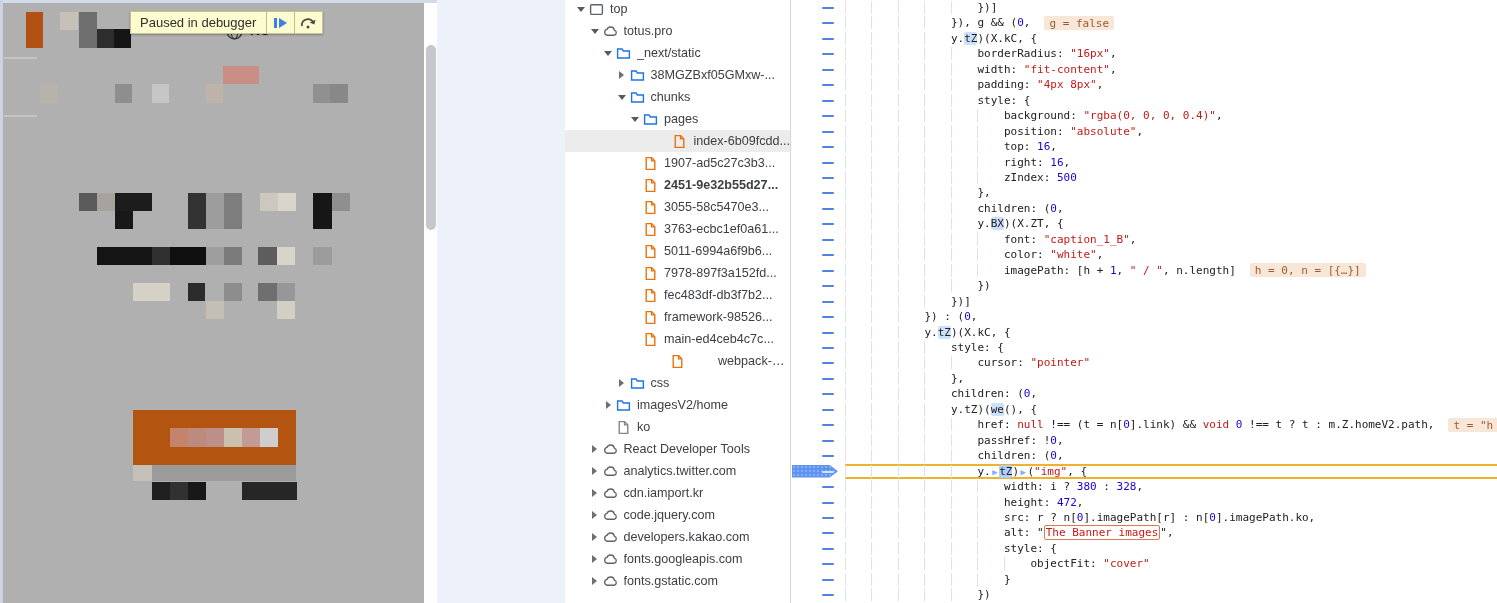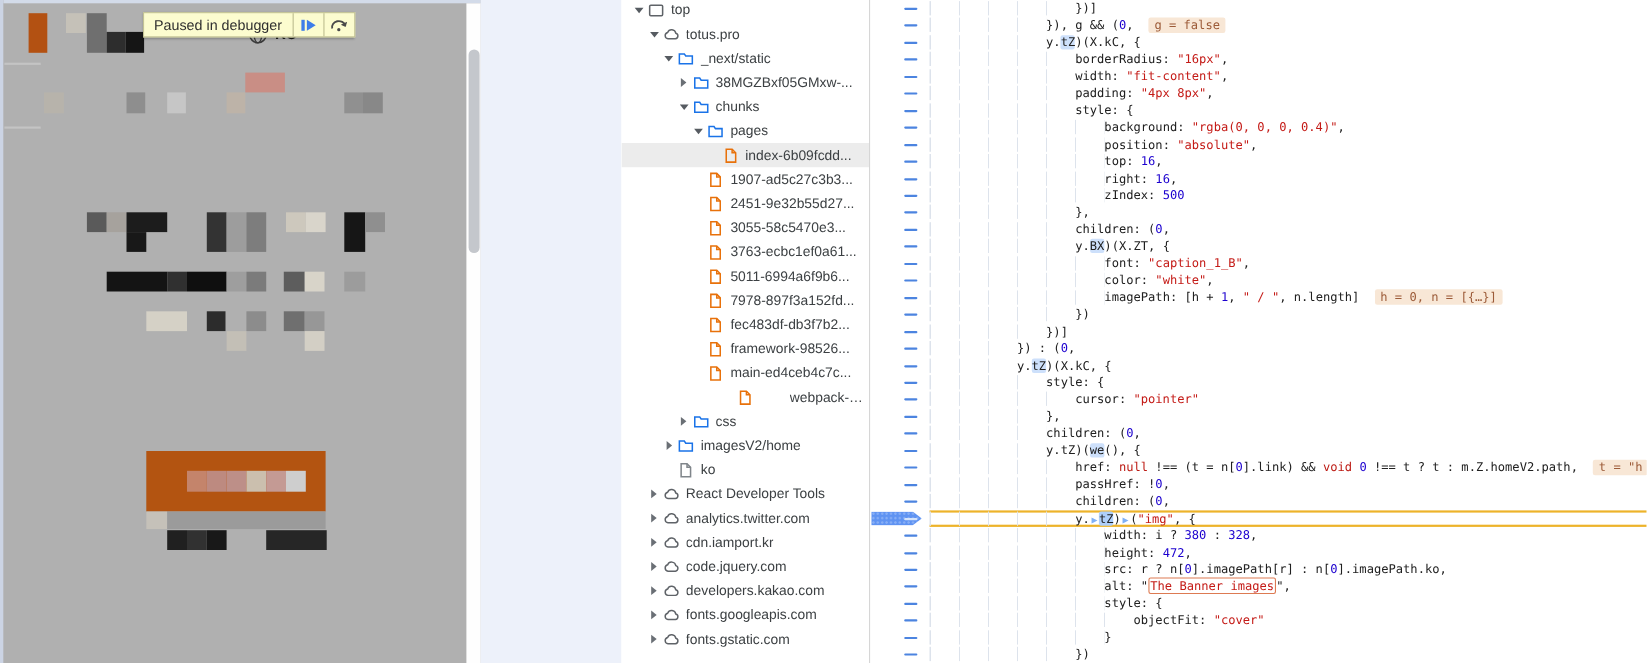--- a/index.html
+++ b/index.html
@@ -220,41 +220,41 @@
           <span class="chev">
             <span class="c-open"></span>
           </span>
           <span class="ticon">
             <svg width="15" height="15" viewBox="0 0 14 14">
               <path d="M1.5 2.8h4.2l1.2 1.8h5.6v6.6H1.5Z" fill="none" stroke="#1a73e8" stroke-width="1.3"></path>
             </svg>
           </span>
           <span class="tlabel">pages</span>
         </div>
-        <div class="trow sel" style="padding-left: 77.5px;">
+        <div class="trow sel" style="padding-left: 77.5px; justify-content: flex-end;">
           <span class="chev"></span>
           <span class="ticon">
             <svg width="15" height="15" viewBox="0 0 14 14">
               <path d="M3 1.5h5l3 3v8H3Z" fill="none" stroke="#e8710a" stroke-width="1.3"></path>
               <path d="M8 1.5v3h3" fill="none" stroke="#e8710a" stroke-width="1.3"></path>
             </svg>
           </span>
           <span class="tlabel">index-6b09fcdd...</span>
         </div>
         <div class="trow" style="padding-left: 64px;">
           <span class="chev"></span>
           <span class="ticon">
             <svg width="15" height="15" viewBox="0 0 14 14">
               <path d="M3 1.5h5l3 3v8H3Z" fill="none" stroke="#e8710a" stroke-width="1.3"></path>
               <path d="M8 1.5v3h3" fill="none" stroke="#e8710a" stroke-width="1.3"></path>
             </svg>
           </span>
           <span class="tlabel">1907-ad5c27c3b3...</span>
         </div>
-        <div class="trow" style="padding-left: 64px;">
+        <div class="trow" style="padding-left: 64px; font-weight: bold;">
           <span class="chev"></span>
           <span class="ticon">
             <svg width="15" height="15" viewBox="0 0 14 14">
               <path d="M3 1.5h5l3 3v8H3Z" fill="none" stroke="#e8710a" stroke-width="1.3"></path>
               <path d="M8 1.5v3h3" fill="none" stroke="#e8710a" stroke-width="1.3"></path>
             </svg>
           </span>
           <span class="tlabel">2451-9e32b55d27...</span>
         </div>
         <div class="trow" style="padding-left: 64px;">

